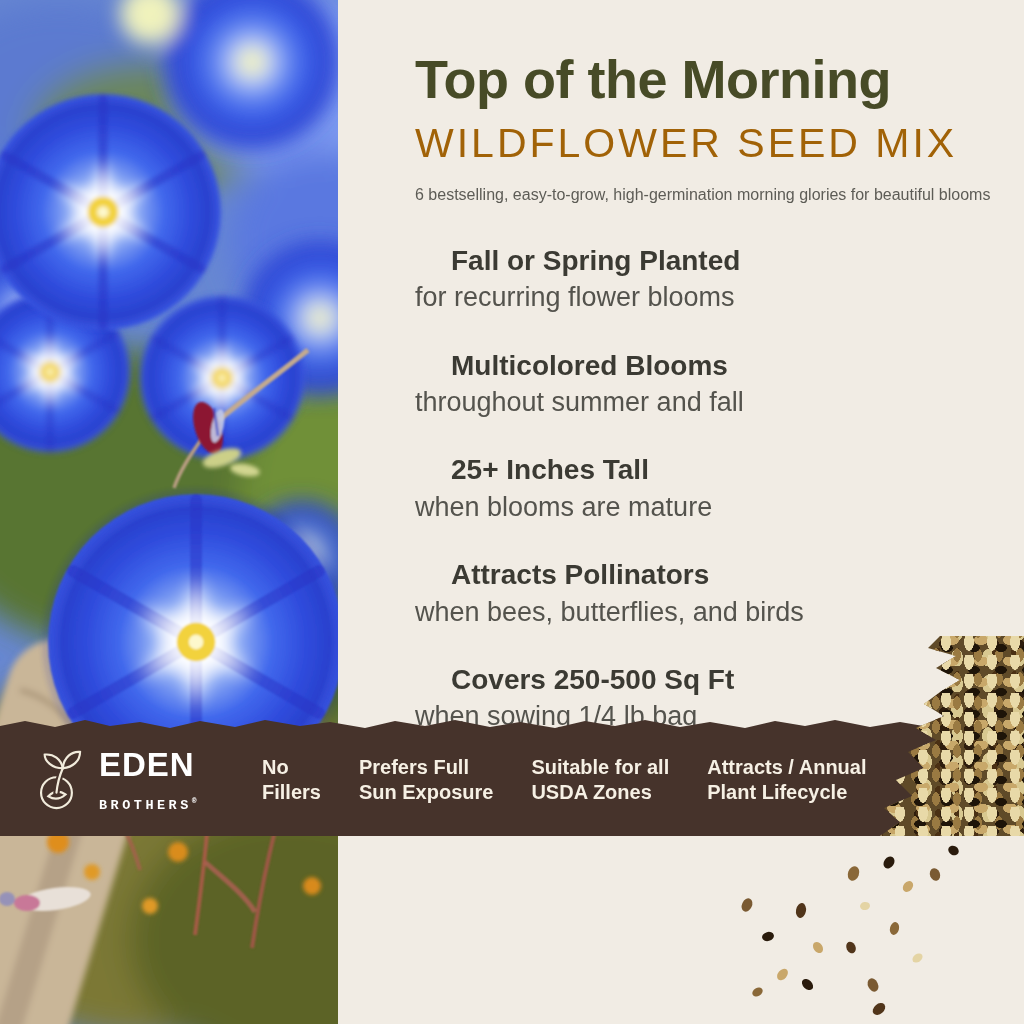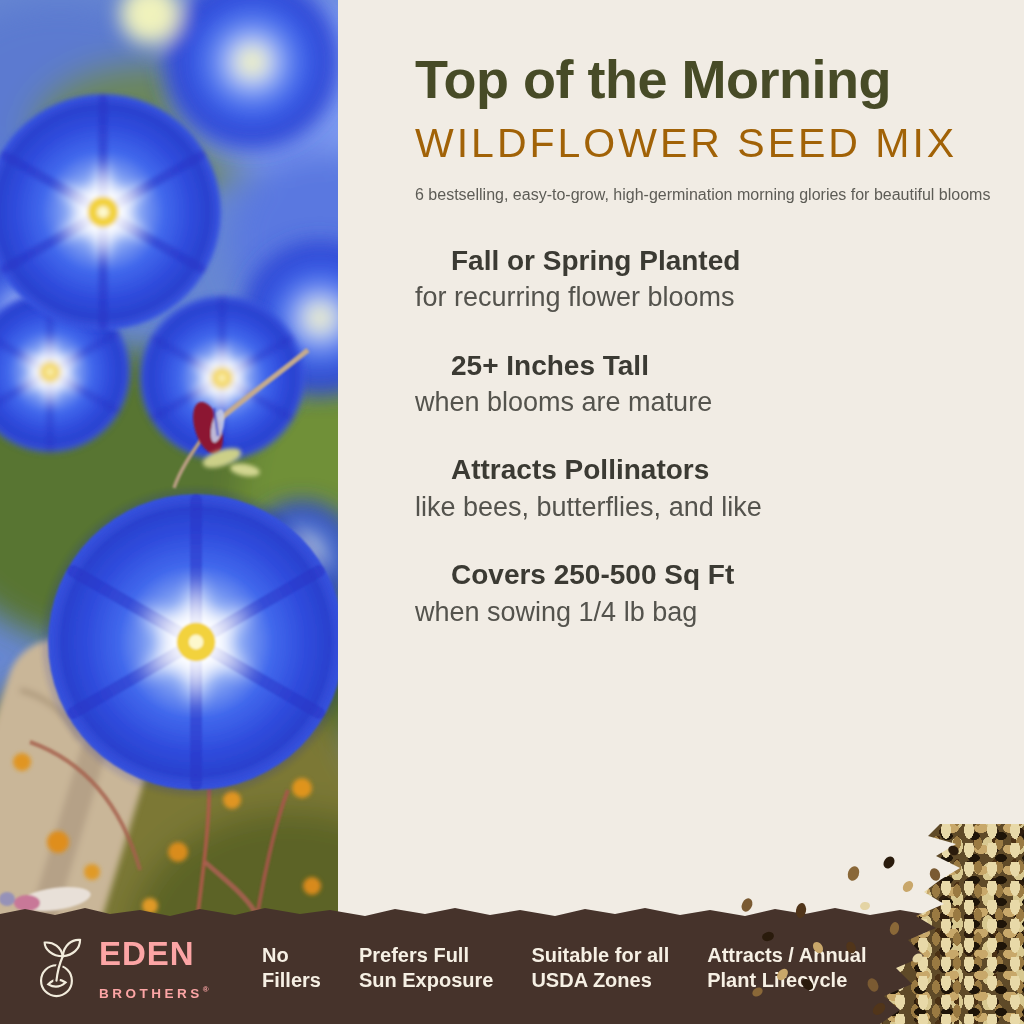--- a/index.html
+++ b/index.html
@@ -1,20 +1,20 @@
 <!DOCTYPE html>
 <html><head>
 <meta charset="utf-8">
 <style>
   html,body{margin:0;padding:0;}
   body{
     width:1024px;height:1024px;overflow:hidden;position:relative;
     font-family:"Liberation Sans",sans-serif;background:#f1ece4;
   }
-  .canvas{position:absolute;inset:0;width:1024px;height:1024px;}
+  .canvas{position:absolute;inset:0;width:1024px;height:836px;}
 
   
   .photo-panel{position:absolute;left:0;top:0;width:338px;height:1024px;overflow:hidden;z-index:1;}
   .photo-panel svg{display:block;}
 
   
   .content-panel{
     position:absolute;left:338px;top:0;right:0;bottom:0;background:#f1ece4;
     padding:52px 20px 0 77px;box-sizing:border-box;z-index:2;
   }
@@ -31,23 +31,23 @@
     position:absolute;left:0;bottom:0;width:1024px;height:122px;background:#46332b;z-index:5;
     clip-path:polygon(0 12px,25px 7px,55px 13px,85px 6px,110px 12px,140px 8px,170px 14px,200px 7px,
       235px 13px,265px 6px,300px 12px,330px 8px,365px 14px,395px 7px,425px 12px,455px 6px,
       490px 13px,520px 8px,555px 14px,585px 7px,615px 12px,645px 6px,680px 13px,710px 8px,
       745px 14px,775px 7px,805px 12px,835px 6px,870px 13px,900px 8px,935px 14px,965px 7px,
       995px 12px,1024px 9px,1024px 122px,0 122px);
     display:flex;align-items:center;
   }
   .footer-inner{display:flex;align-items:center;padding-left:32px;padding-top:10px;}
   .logo{display:flex;align-items:center;width:192px;}
-  .logo-text{margin-left:9px;color:#fca5a5;}
+  .logo-text{margin-left:9px;color:#ffffff;}
   .logo-line1{font-size:33px;font-weight:700;letter-spacing:1px;line-height:1;}
-  .logo-line2{font-size:13.5px;font-weight:600;letter-spacing:3.5px;line-height:1;margin-top:16px;}
+  .logo-line2{font-size:13.5px;font-weight:600;letter-spacing:3.5px;line-height:1;margin-top:16px;font-family:Liberation Mono, monospace;}
   .reg{font-size:8px;vertical-align:super;letter-spacing:0;}
   .badge{color:#f6f0e4;font-size:20px;font-weight:700;line-height:1.25;margin-left:38px;white-space:nowrap;}
   .badge:first-child{margin-left:50px;}
 
   
   .seeds-pile{
     position:absolute;right:0;bottom:0;width:200px;height:200px;z-index:7;
     clip-path:polygon(58% 0,52% 6%,66% 10%,56% 16%,68% 22%,58% 28%,50% 34%,60% 40%,46% 46%,
       56% 52%,42% 58%,50% 66%,36% 72%,44% 80%,30% 86%,38% 93%,28% 100%,100% 100%,100% 0);
     background:
@@ -205,26 +205,30 @@
     <h1 class="title">Top of the Morning</h1>
     <h2 class="subtitle">WILDFLOWER SEED MIX</h2>
     <p class="desc">6 bestselling, easy-to-grow, high-germination morning glories for beautiful blooms</p>
 
     <div class="features">
       <div class="feature">
         <div class="f-head">Fall or Spring Planted</div>
         <div class="f-sub">for recurring flower blooms</div>
       </div>
       <div class="feature">
+        <div class="f-head">Multicolored Blooms</div>
+        <div class="f-sub">throughout summer and fall</div>
+      </div>
+      <div class="feature">
         <div class="f-head">25+ Inches Tall</div>
         <div class="f-sub">when blooms are mature</div>
       </div>
       <div class="feature">
         <div class="f-head">Attracts Pollinators</div>
-        <div class="f-sub">like bees, butterflies, and like</div>
+        <div class="f-sub">when bees, butterflies, and birds</div>
       </div>
       <div class="feature">
         <div class="f-head">Covers 250-500 Sq Ft</div>
         <div class="f-sub">when sowing 1/4 lb bag</div>
       </div>
     </div>
   </div>
 
   <div class="footer">
     <div class="footer-inner">

